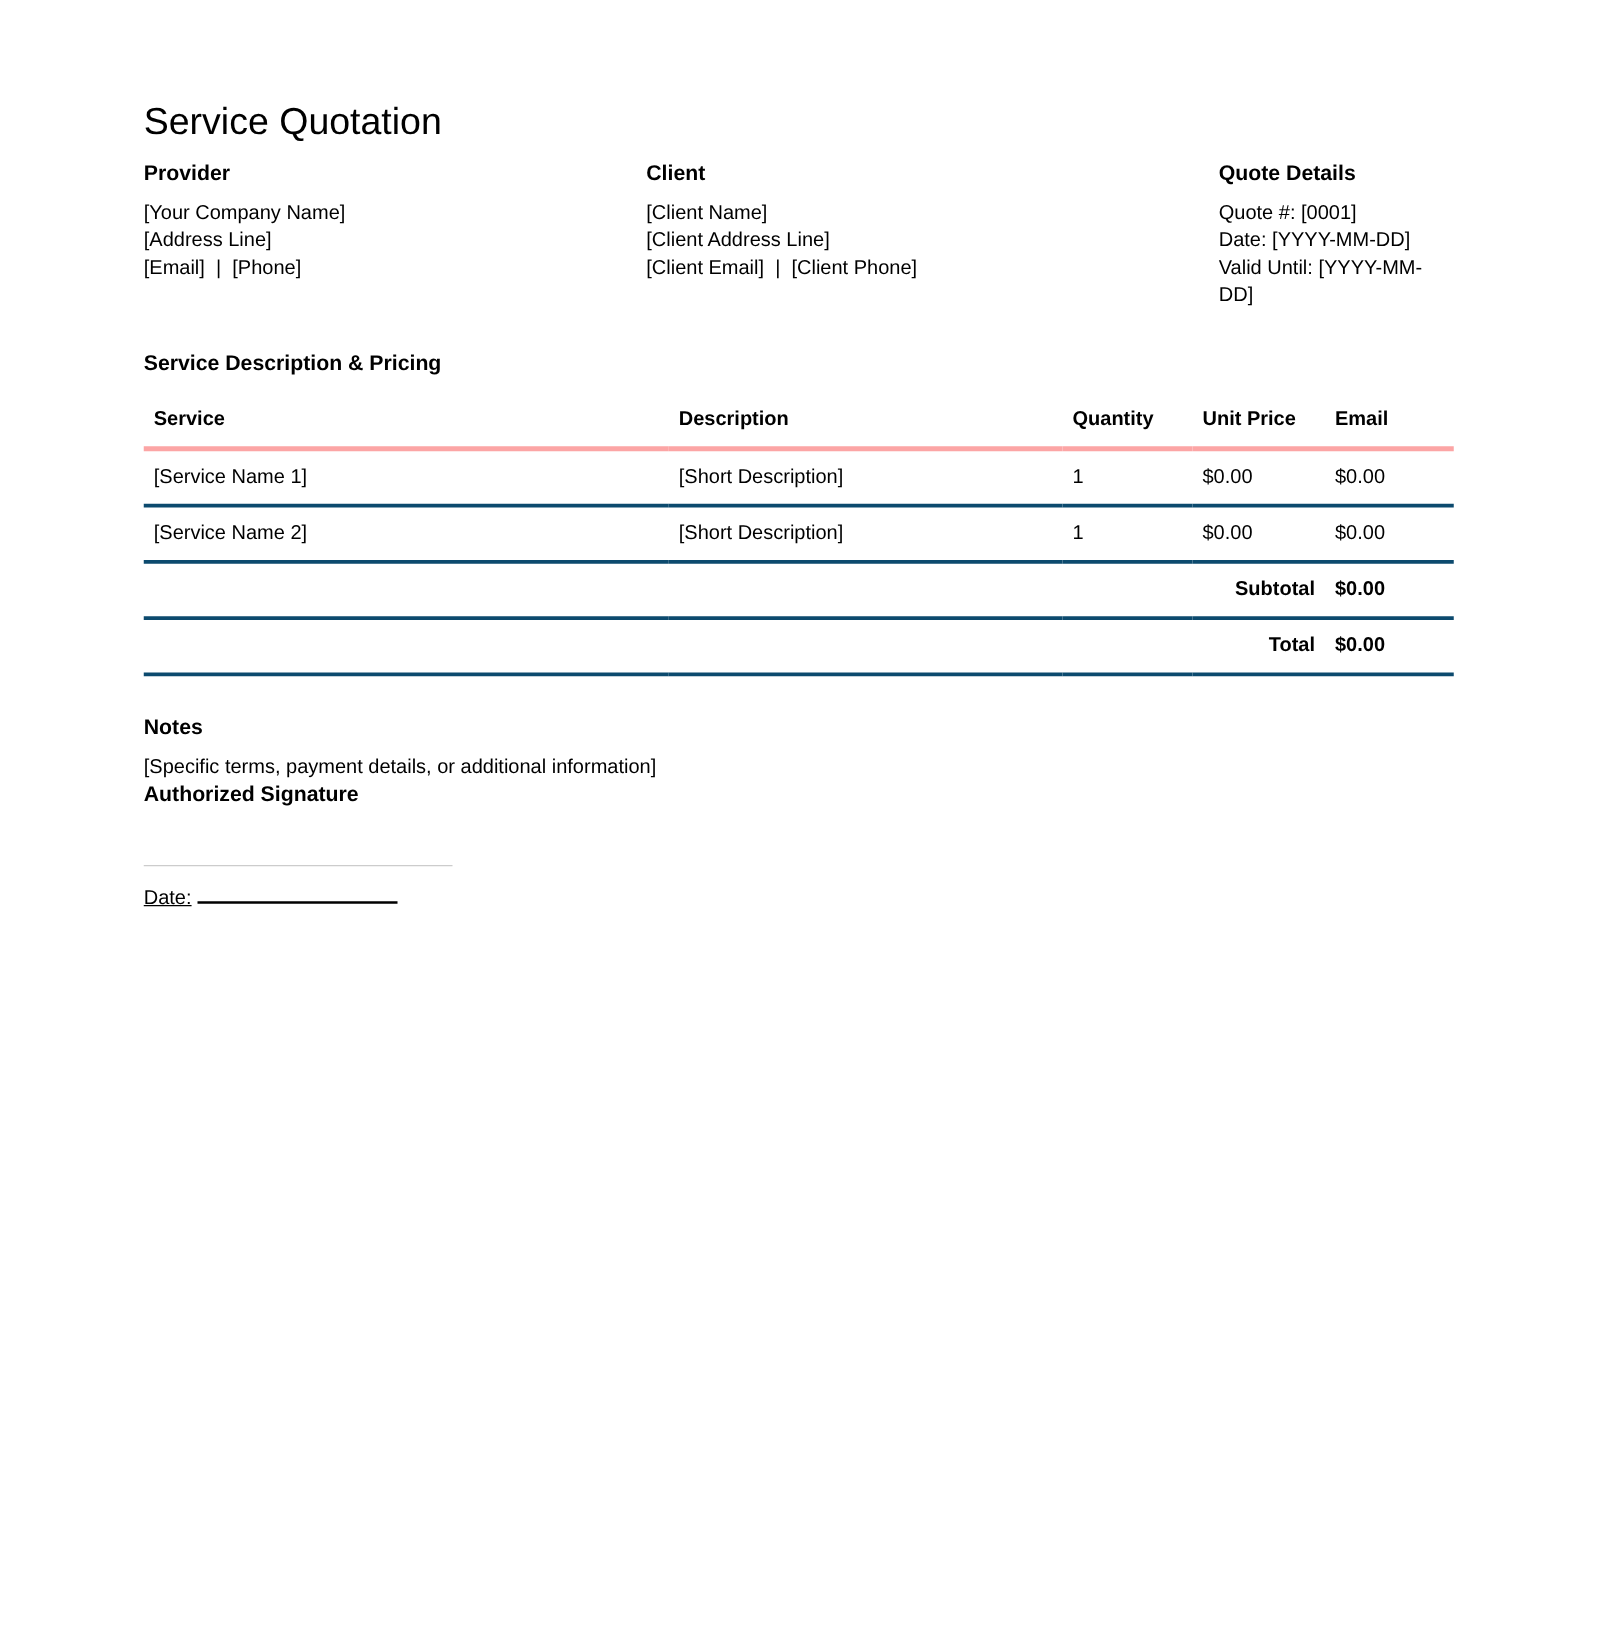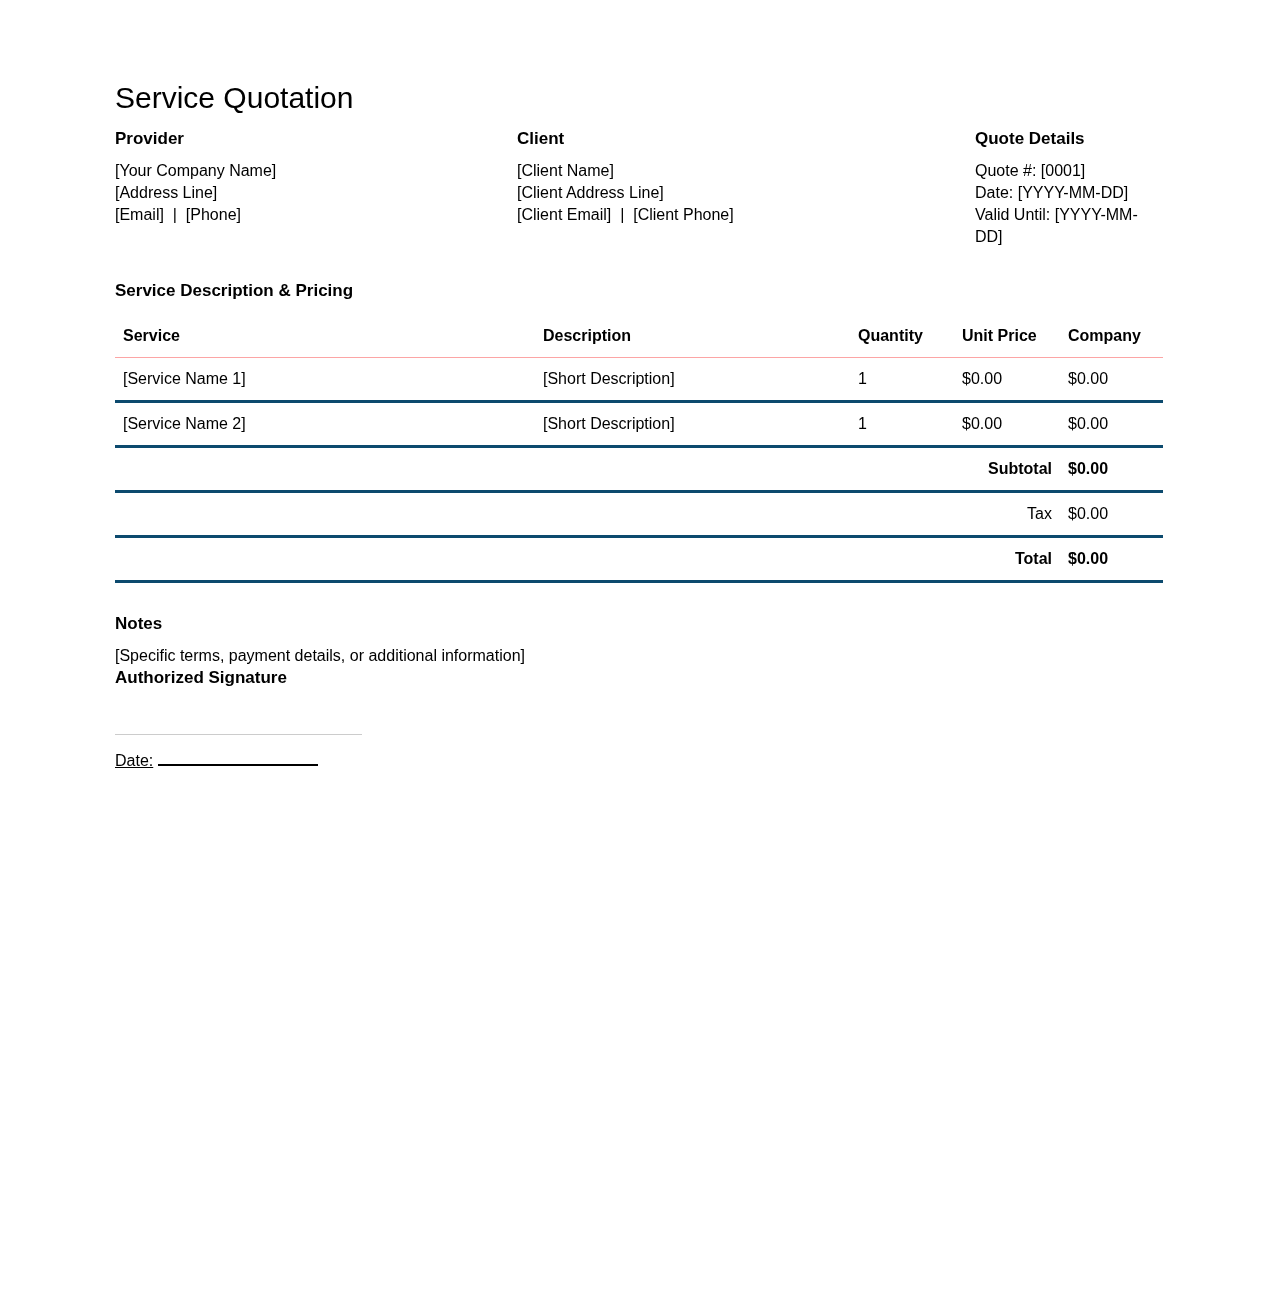--- a/index.html
+++ b/index.html
@@ -55,21 +55,21 @@
   .c-desc    { width: 315px; }
   .c-qty     { width: 104px; }
   .c-price   { width: 106px; }
   .c-amount  { width: 103px; }
   table.pricing-table th {
     text-align: left;
     font-size: 16px;
     line-height: 22px;
     font-weight: bold;
     padding: 9px 8px 10px 8px;
-    border-bottom: 1px solid #fca5a5;
+    border-bottom: 4px solid #fca5a5;
   }
   table.pricing-table td {
     font-size: 16px;
     line-height: 22px;
     padding: 10px 8px;
     border-bottom: 3px solid #0c4a6e;
     vertical-align: middle;
     overflow: hidden;
   }
   tr.summary .sum-label { text-align: right; }
@@ -148,21 +148,21 @@
         <col class="c-qty">
         <col class="c-price">
         <col class="c-amount">
     </colgroup>
     <thead>
       <tr>
         <th>Service</th>
         <th>Description</th>
         <th>Quantity</th>
         <th>Unit Price</th>
-        <th>Company</th>
+        <th>Email</th>
       </tr>
     </thead>
     <tbody>
       <tr>
         <td>[Service Name 1]</td>
         <td>[Short Description]</td>
         <td>1</td>
         <td>$0.00</td>
         <td>$0.00</td>
       </tr>
@@ -170,24 +170,20 @@
         <td>[Service Name 2]</td>
         <td>[Short Description]</td>
         <td>1</td>
         <td>$0.00</td>
         <td>$0.00</td>
       </tr>
       <tr class="summary strong">
         <td colspan="4" class="sum-label">Subtotal</td>
         <td class="sum-value">$0.00</td>
       </tr>
-      <tr class="summary">
-        <td colspan="4" class="sum-label">Tax</td>
-        <td class="sum-value">$0.00</td>
-      </tr>
       <tr class="summary strong">
         <td colspan="4" class="sum-label">Total</td>
         <td class="sum-value">$0.00</td>
       </tr>
     </tbody>
   </table>
 
   <div class="notes-heading">Notes</div>
   <p class="notes-text">[Specific terms, payment details, or additional information]</p>
 

